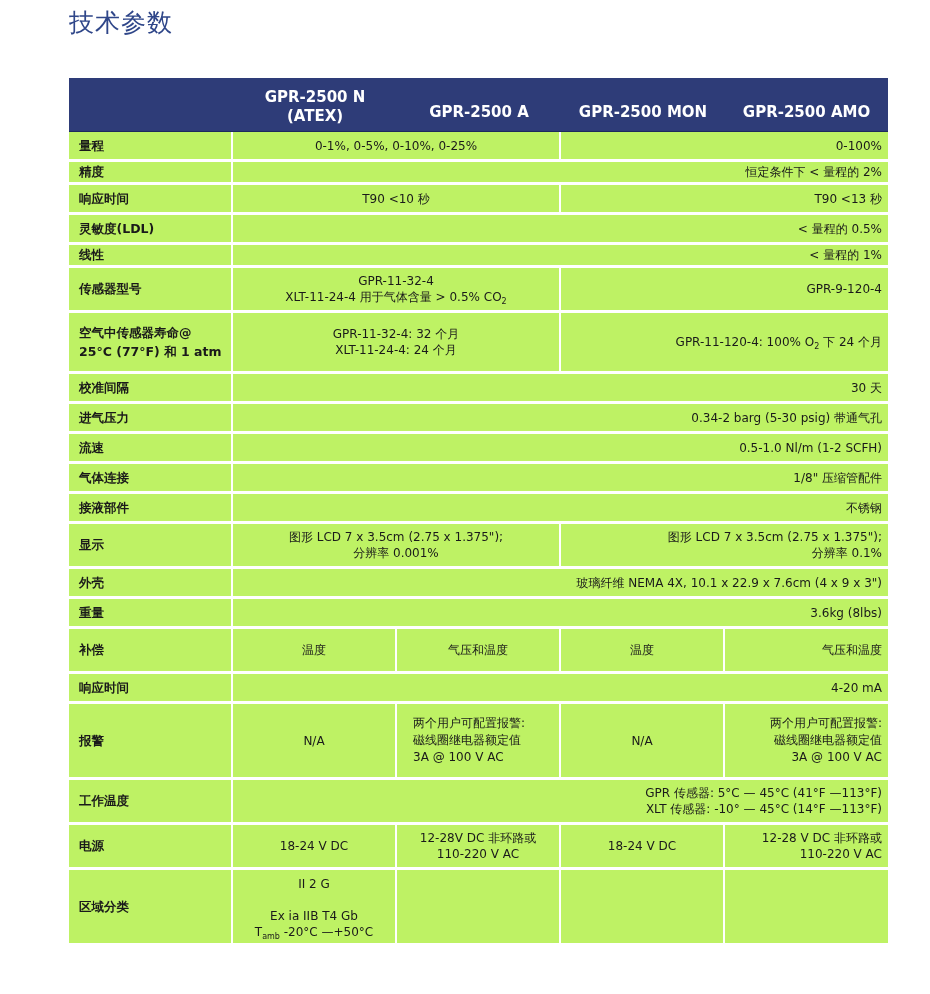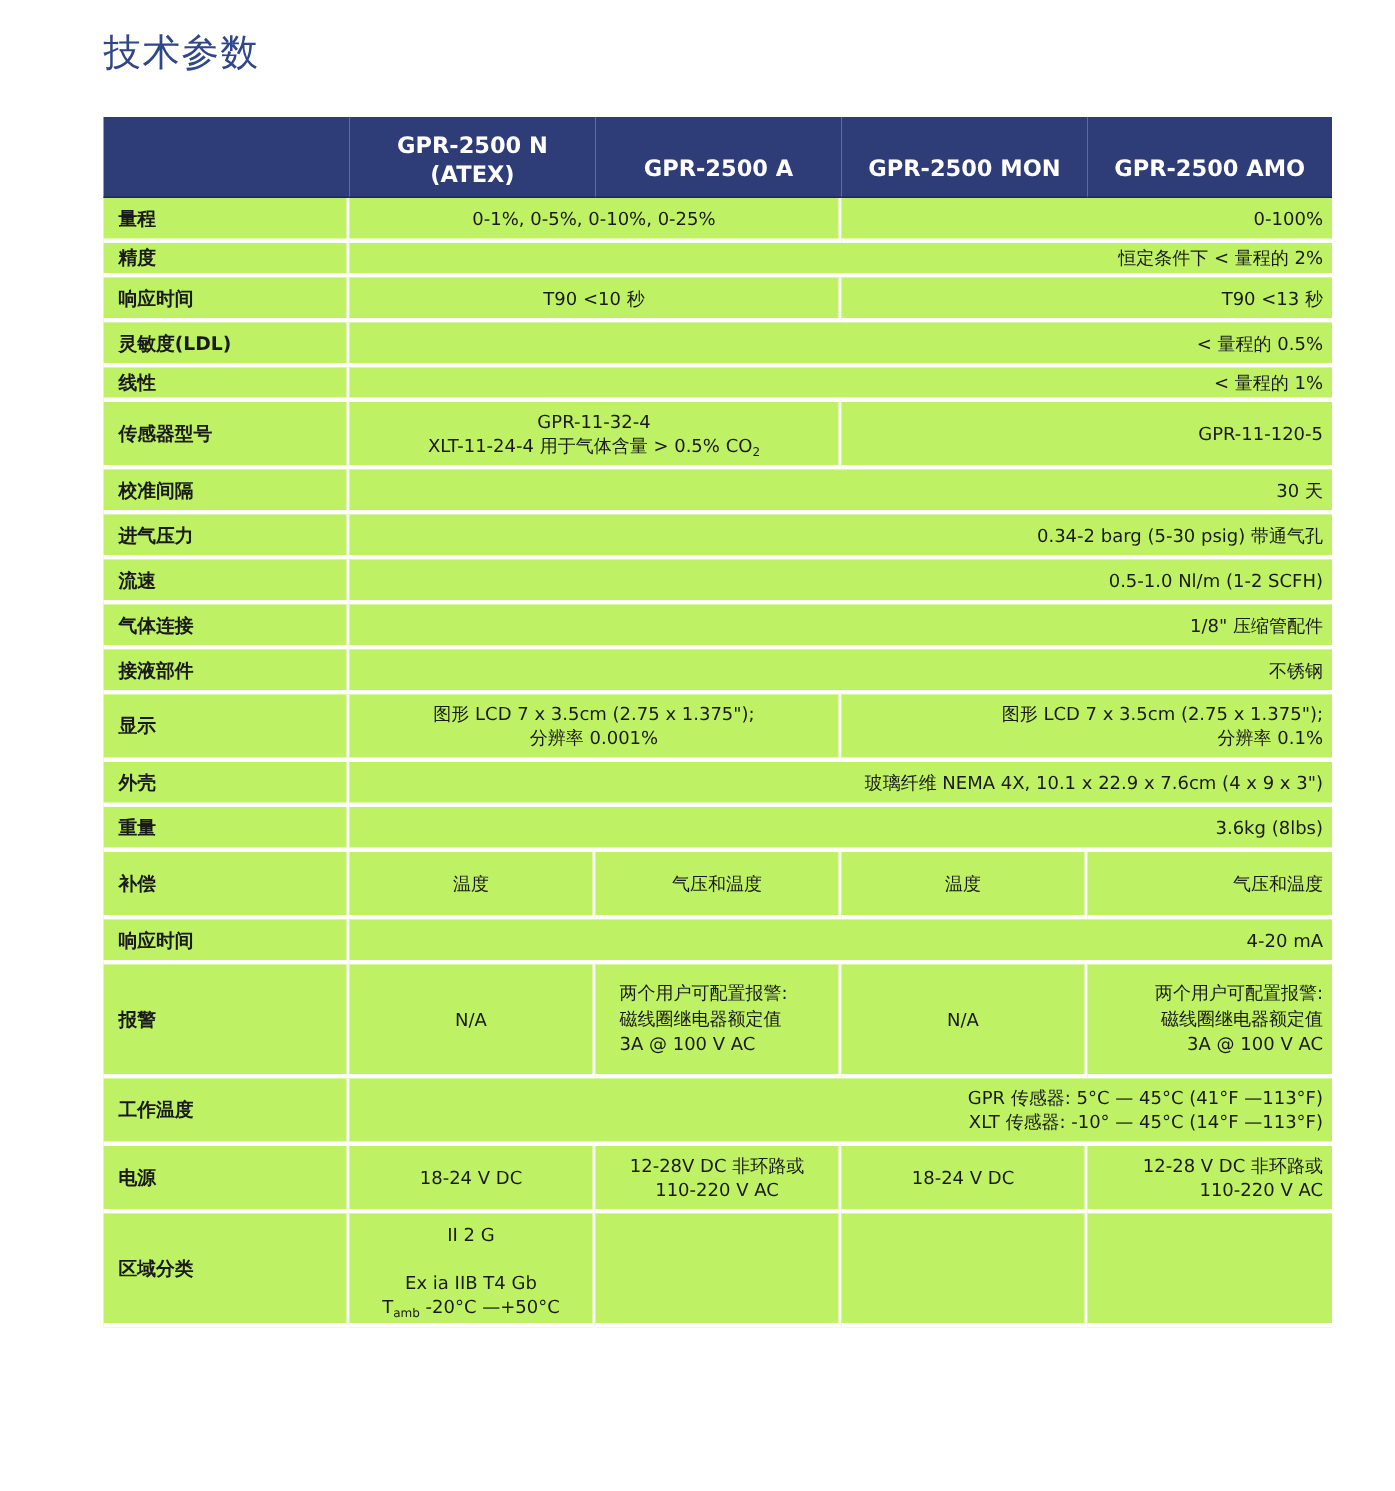--- a/index.html
+++ b/index.html
@@ -1,17 +1,17 @@
 <!DOCTYPE html>
 <html><head>
 <meta charset="utf-8">
 <style>
   html,body{margin:0;padding:0;background:#fff;}
   body{width:930px;height:994px;position:relative;overflow:hidden;font-family:"DejaVu Sans","Liberation Sans",sans-serif;color:#1a1a1a;}
-  .title{position:absolute;left:69px;top:18px;font-size:25px;color:#2f4689;font-weight:normal;letter-spacing:1px;}
+  .title{position:absolute;left:69px;top:6px;font-size:25px;color:#2f4689;font-weight:normal;letter-spacing:1px;}
   table{position:absolute;left:69px;top:78px;width:819px;border-collapse:separate;border-spacing:0;table-layout:fixed;}
   col.c0{width:164px;} col.c1{width:164px;} col.c2{width:164px;} col.c3{width:164px;} col.c4{width:163px;}
   thead th{background:#2e3c78;color:#fff;font-weight:bold;font-size:15px;height:53px;padding:0;vertical-align:middle;text-align:center;border-bottom:1px solid #1e2a5e;line-height:19px;}
   thead th .inner{padding-top:4px;}
   tbody td{background:#bef264;font-size:12px;text-align:center;vertical-align:middle;border-right:2px solid #fff;border-bottom:3px solid #fff;padding:2px 6px;line-height:16px;}
   tbody td:last-child{border-right:none;text-align:right;}
   tbody td.label{text-align:left;font-weight:bold;font-size:12.5px;padding-left:10px;}
   sub{font-size:8px;vertical-align:-3px;line-height:0;}
   .left{text-align:left;}
 </style>
@@ -64,21 +64,26 @@
       <td class="label">灵敏度(LDL)</td>
       <td colspan="4">&lt; 量程的 0.5%</td>
     </tr>
     <tr style="height:18px">
       <td class="label">线性</td>
       <td colspan="4">&lt; 量程的 1%</td>
     </tr>
     <tr style="height:45px">
       <td class="label">传感器型号</td>
       <td colspan="2"><span>GPR-11-32-4</span><br><span>XLT-11-24-4 用于气体含量 &gt; 0.5% CO</span><sub>2</sub></td>
-      <td colspan="2">GPR-11-120-5</td>
+      <td colspan="2">GPR-9-120-4</td>
+    </tr>
+    <tr style="height:61px">
+      <td class="label" style="line-height:19px">空气中传感器寿命@ 25°C (77°F) 和 1 atm</td>
+      <td colspan="2"><span>GPR-11-32-4: 32 个月</span><br><span>XLT-11-24-4: 24 个月</span></td>
+      <td colspan="2"><span>GPR-11-120-4: 100% O</span><sub>2</sub><span> 下 24 个月</span></td>
     </tr>
     <tr style="height:30px">
       <td class="label">校准间隔</td>
       <td colspan="4">30 天</td>
     </tr>
     <tr style="height:30px">
       <td class="label">进气压力</td>
       <td colspan="4">0.34-2 barg (5-30 psig) 带通气孔</td>
     </tr>
     <tr style="height:30px">

